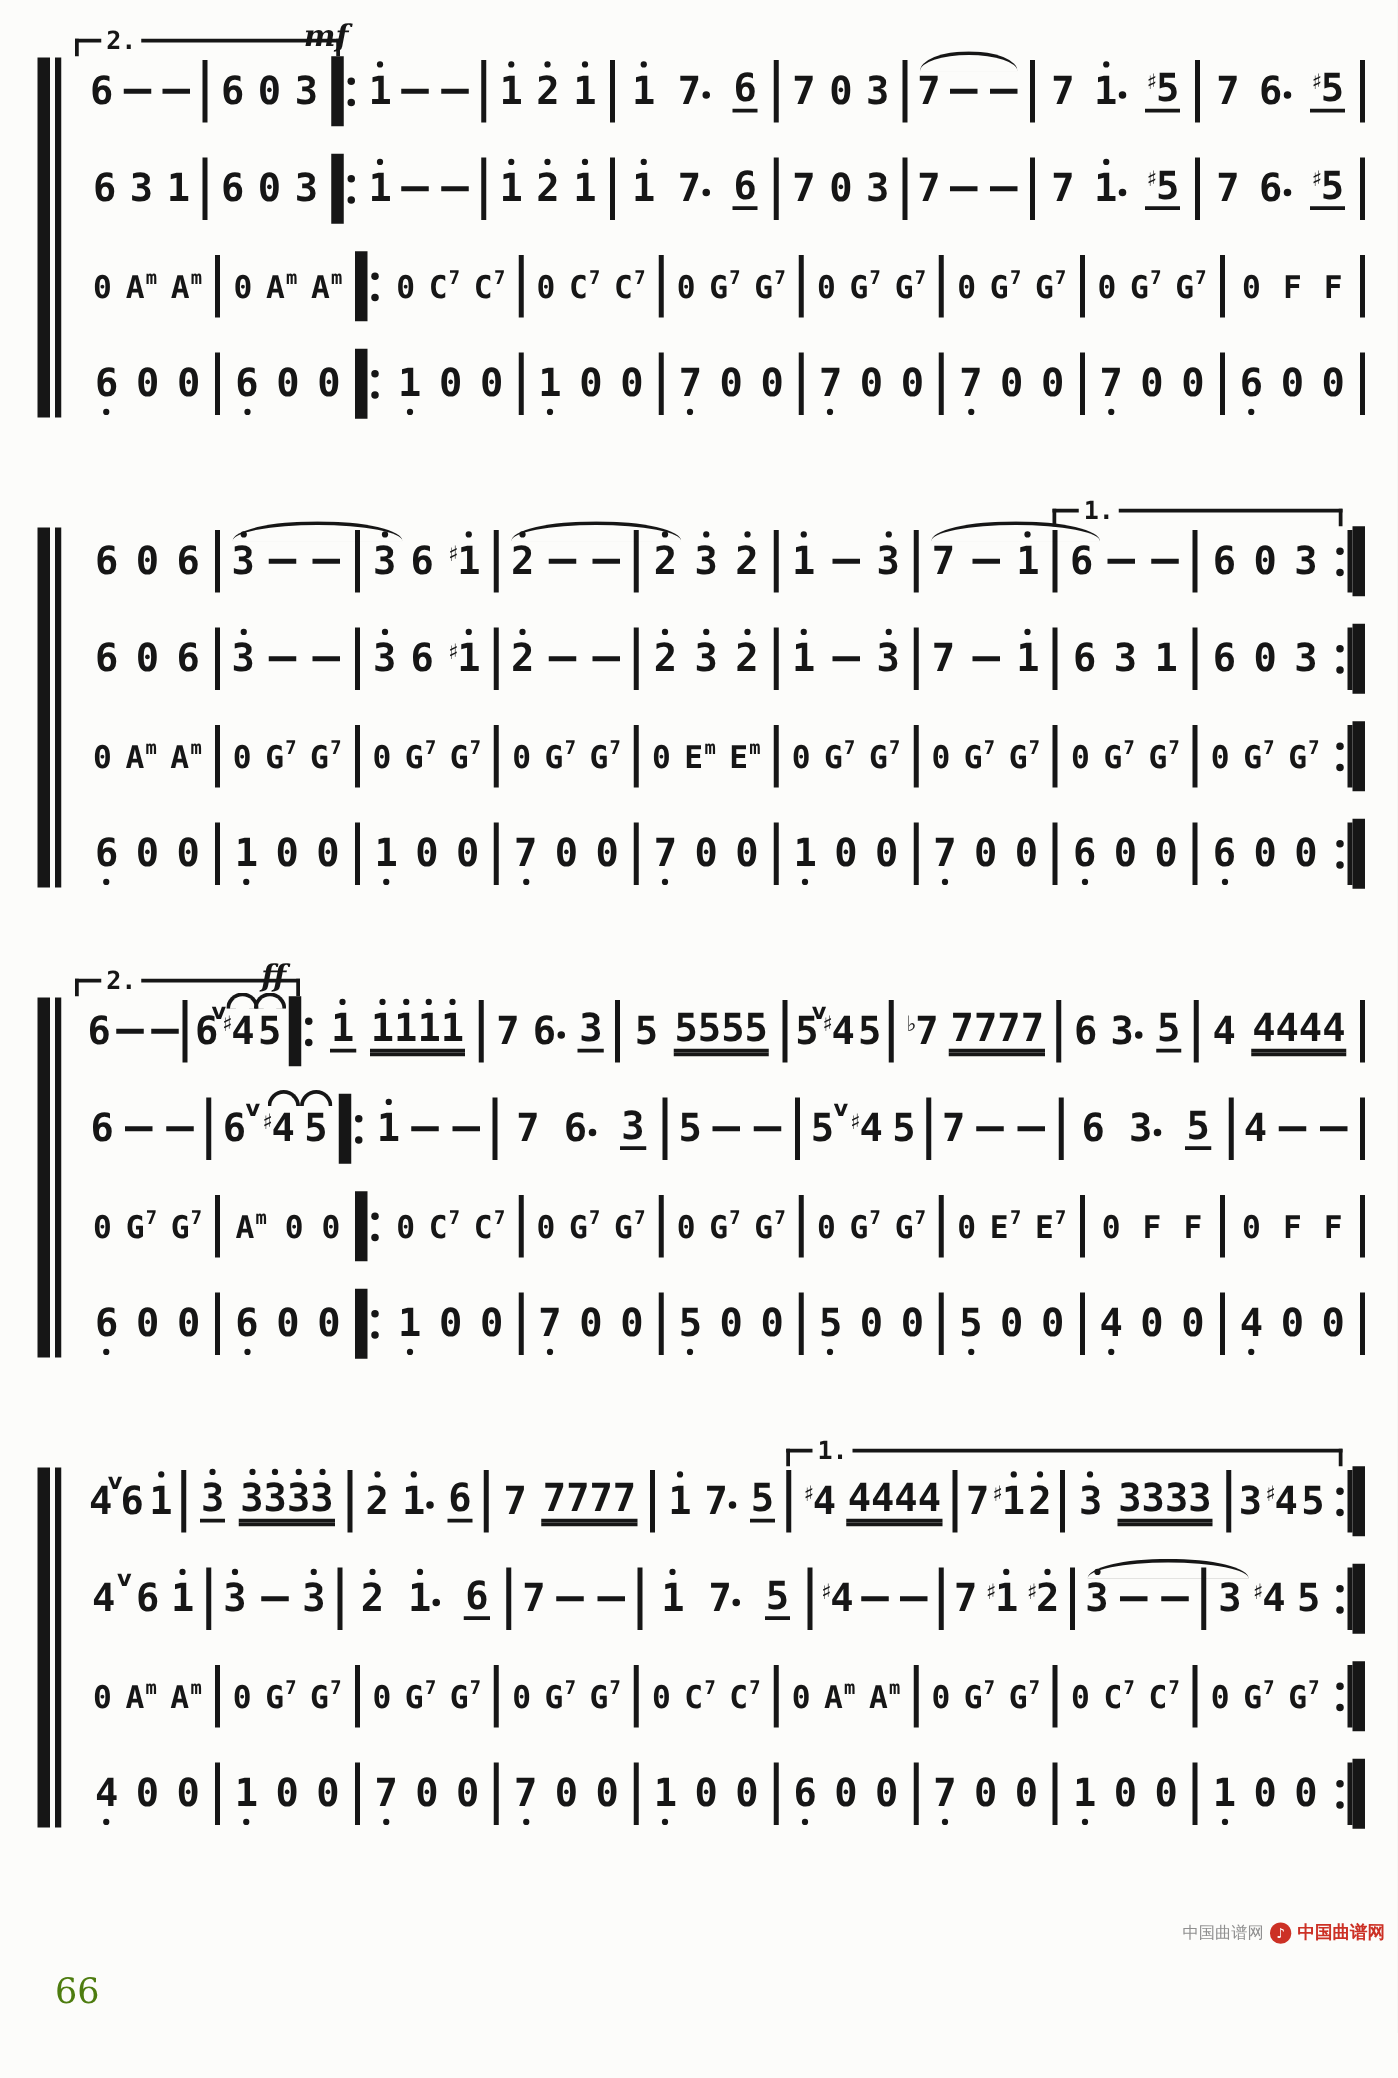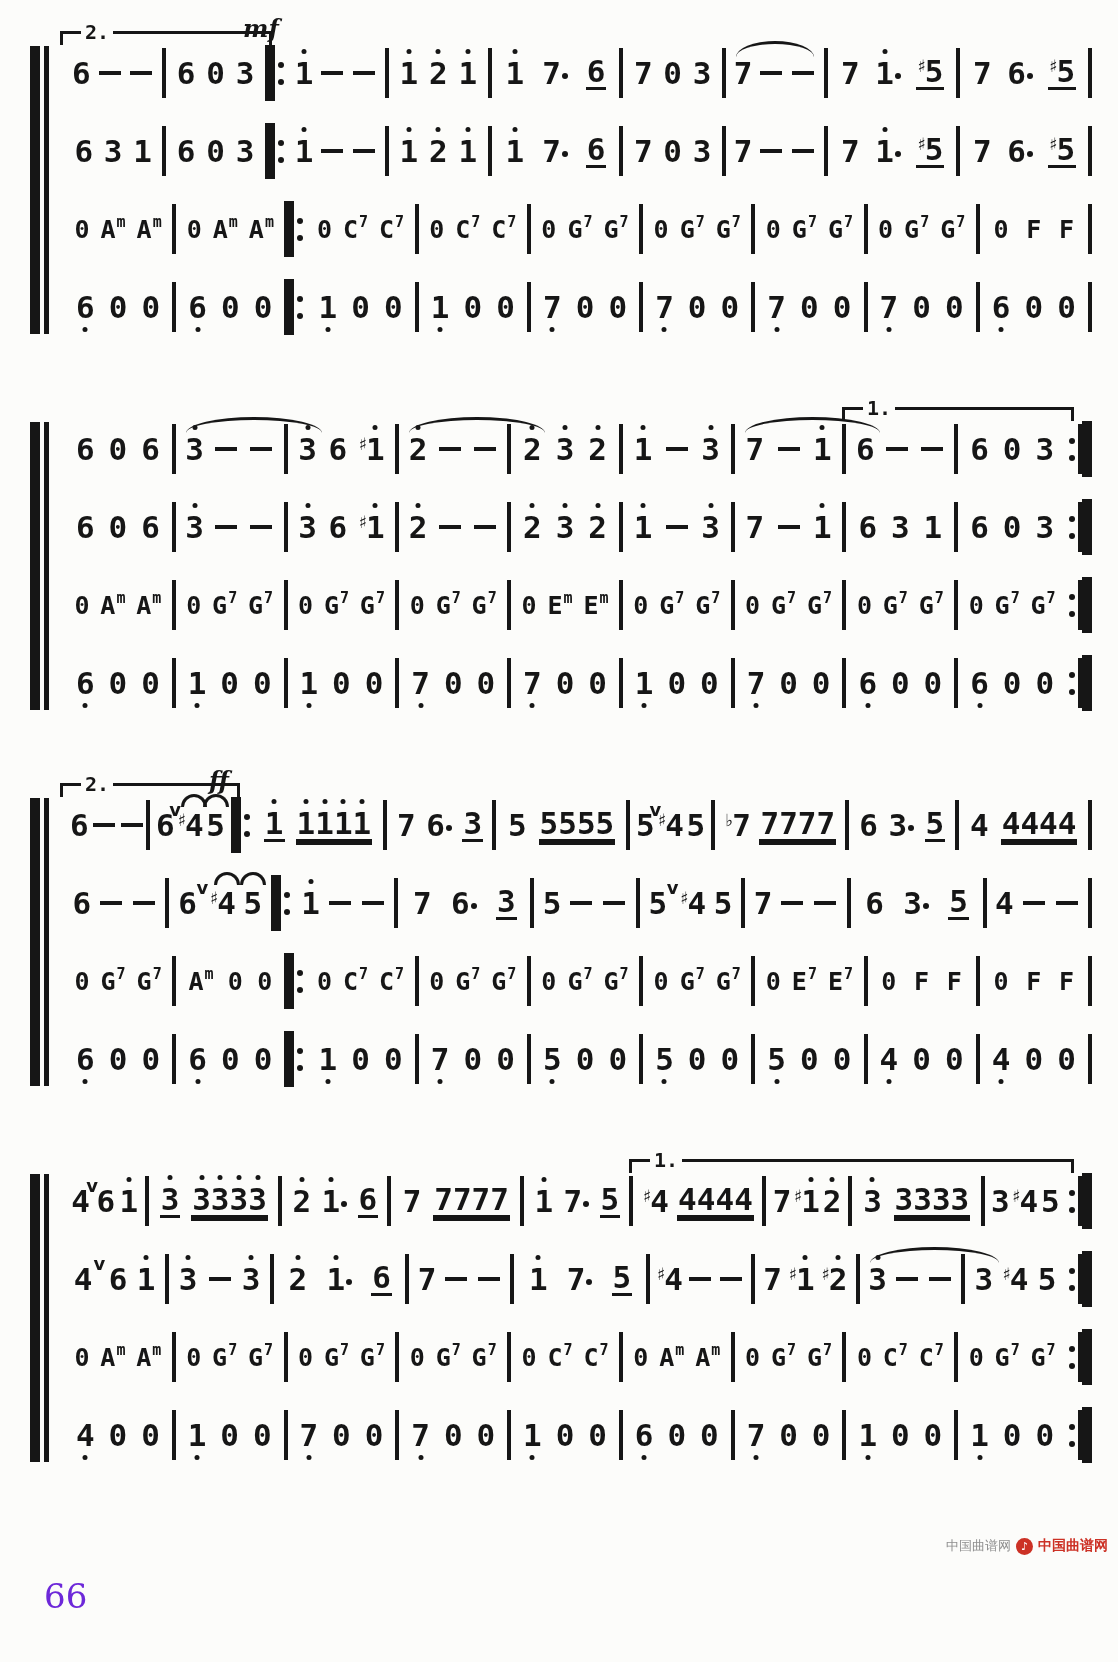--- a/index.html
+++ b/index.html
@@ -33,21 +33,21 @@
   .acc{font-size:17px;font-weight:700;color:var(--ink);position:relative;top:-12px;margin-right:-1px;line-height:1;}
   .csup{font-size:15px;font-weight:700;color:var(--ink);position:relative;top:-11px;margin-left:1px;line-height:1;}
   .breath{font-size:18px;font-weight:700;color:var(--ink);transform:translateY(-15px);margin:0 -7px;line-height:1;}
   .arch{position:absolute;top:-16px;left:50%;width:20px;height:10px;transform:translateX(-50%);
         border:3px solid var(--ink);border-bottom:none;border-radius:50% 50% 0 0/100% 100% 0 0;}
   .volta{position:absolute;top:-3px;height:11px;border-top:3px solid var(--ink);border-left:3px solid var(--ink);border-right:3px solid var(--ink);}
   .volta span{position:absolute;left:18px;top:-12px;font-family:"DejaVu Sans Mono",monospace;font-weight:700;font-size:20px;
         background:var(--paper);padding:0 4px;line-height:1;color:var(--ink);}
   .tie{position:absolute;top:7px;height:13px;border-top:3px solid var(--ink);border-radius:50% 50% 0 0/100% 100% 0 0;}
   .dyn{position:absolute;top:-20px;font-family:"DejaVu Serif",serif;font-style:italic;font-weight:700;font-size:24px;color:var(--ink);}
-  .page-number{position:absolute;left:44px;top:1576px;font-family:"DejaVu Serif",serif;font-size:34px;color:#6d28d9;}
+  .page-number{position:absolute;left:44px;top:1576px;font-family:"DejaVu Serif",serif;font-size:28px;color:#4d7c0f;}
   .watermark{position:absolute;right:10px;top:1537px;display:flex;align-items:center;gap:5px;}
   .wm-prefix{font-size:13px;color:var(--muted);}
   .wm-logo{width:17px;height:17px;border-radius:50%;background:var(--accent);color:#fff;font-size:11px;
         display:inline-flex;align-items:center;justify-content:center;line-height:1;}
   .wm-site{font-size:14px;color:var(--accent);font-weight:700;}
 </style>
 </head>
 <body>
 
 <div class="page">

